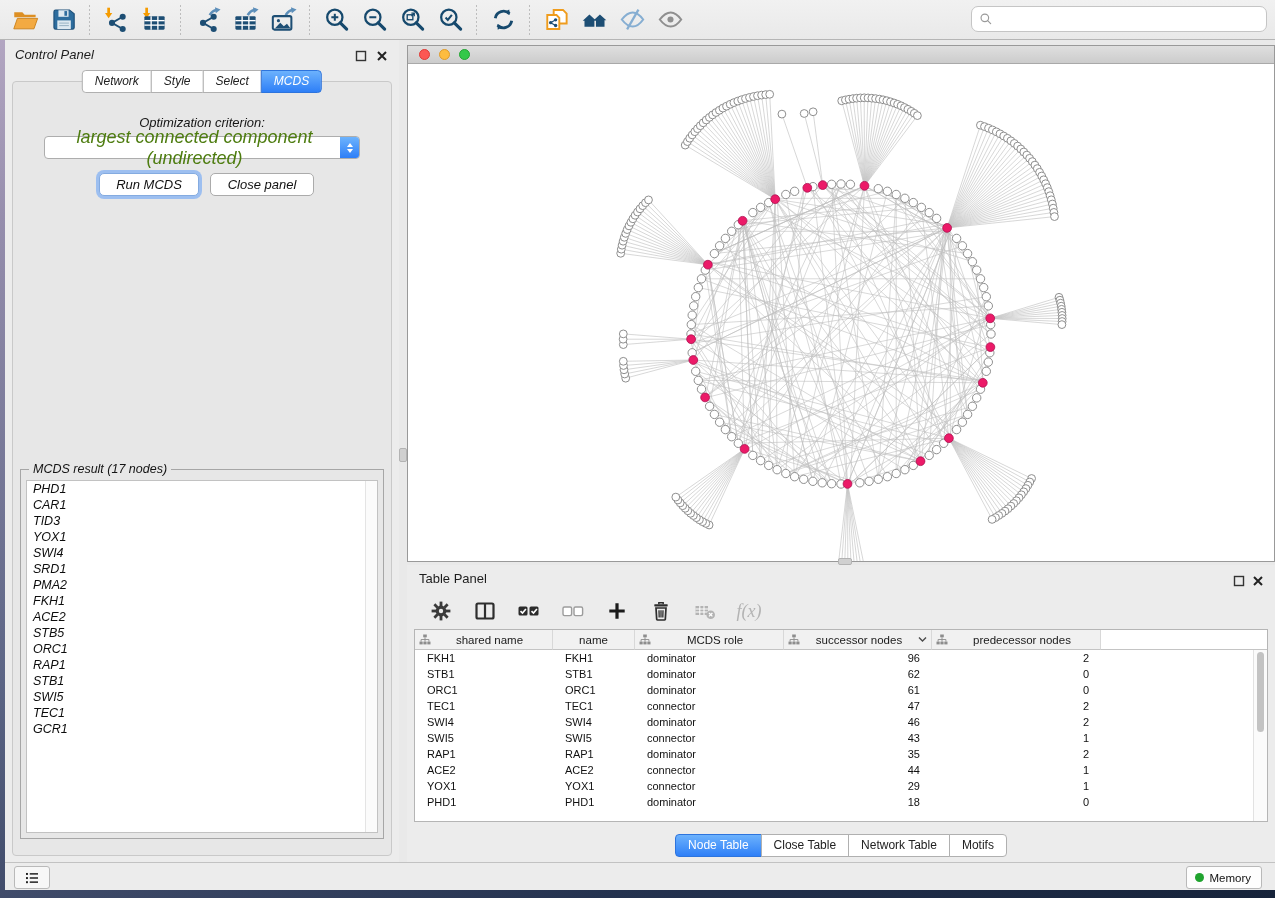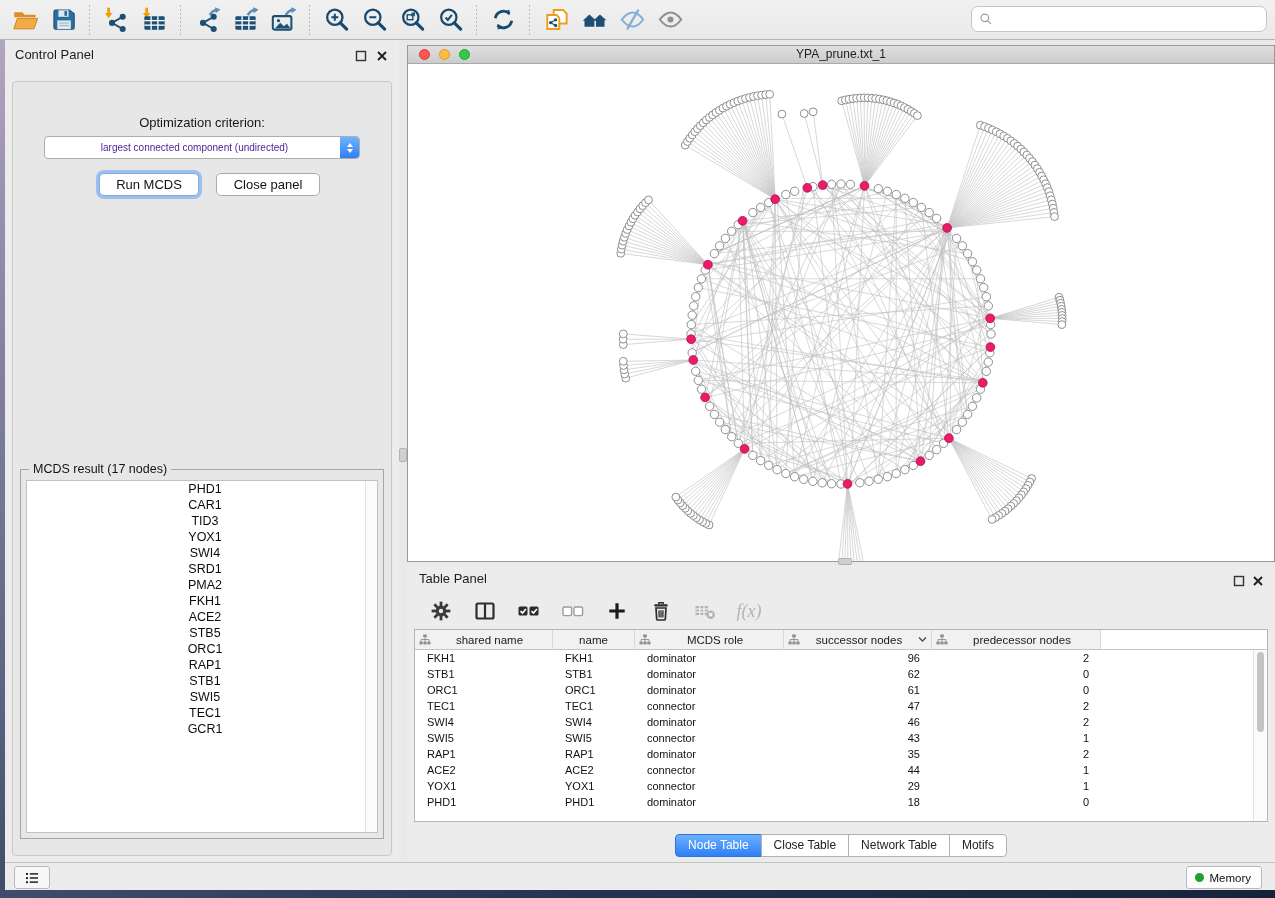--- a/index.html
+++ b/index.html
@@ -13,44 +13,44 @@
   .tb-btn{width:38px;height:34px;display:flex;align-items:center;justify-content:center;border-radius:4px;}
   .tb-btn svg{width:27px;height:27px;}
   .tb-sep{width:1px;height:30px;margin:0 7px;background-image:linear-gradient(#bdbdbd 60%,transparent 0);background-size:1px 4px;}
   .search-box{position:absolute;right:8px;top:6px;width:296px;height:26px;background:#fff;border:1px solid #c5c5c5;
               border-radius:7px;display:flex;align-items:center;padding-left:7px;box-sizing:border-box;}
   .search-box svg{width:14px;height:14px;}
   .search-box input{border:none;outline:none;flex:1;font-size:12px;background:transparent;margin-left:5px;font-family:"Liberation Sans",sans-serif;}
   
   .workspace{position:absolute;left:5px;top:40px;width:1270px;height:822px;background:#e9e9e9;}
   
-  .control-panel{position:absolute;left:0;top:0;width:394px;height:822px;background:#ececec;}
+  .control-panel{position:absolute;left:0;top:0;width:394px;height:822px;background:#ececec;font-style:italic;}
   .panel-title{position:absolute;top:7px;left:10px;font-size:13px;color:#1d1d1d;}
   .win-btn{position:absolute;top:8px;width:12px;height:12px;cursor:default;}
   .win-btn svg{width:12px;height:12px;}
   .cp-float{right:32px;} .cp-close{right:11px;}
   .cp-tabs{position:absolute;top:30px;left:50%;transform:translateX(-50%);display:flex;z-index:2;}
   .tab{padding:2px 12px;font-size:12px;color:#222;background:#fff;border:1px solid #b0b0b0;margin-left:-1px;height:17px;line-height:17px;}
   .tab:first-child{border-radius:4px 0 0 4px;margin-left:0;}
   .tab:last-child{border-radius:0 4px 4px 0;}
   .tab.active{background:linear-gradient(#6cb2fd,#2e7ff7);color:#fff;border-color:#2d74dd;}
   .cp-frame{position:absolute;left:7px;top:41px;width:378px;height:773px;background:#e7e7e7;border:1px solid #c9c9c9;border-radius:4px;}
   .opt-label{position:absolute;top:33px;left:0;right:0;text-align:center;font-size:13px;color:#161616;}
   .dropdown{position:absolute;left:31px;top:54px;width:316px;height:23px;background:#fff;border:1px solid #adadad;
-            border-radius:4px;display:flex;align-items:center;font-size:10px;color:#4c1d95;box-sizing:border-box;}
+            border-radius:4px;display:flex;align-items:center;font-size:18px;color:#4d7c0f;box-sizing:border-box;}
   .dropdown .val{flex:1;text-align:center;padding-left:4px;}
   .stepper{width:19px;height:21px;border-radius:0 3px 3px 0;background:linear-gradient(#6db3fd,#2e7ff7);
            display:flex;flex-direction:column;align-items:center;justify-content:center;gap:2px;}
   .stepper i{width:0;height:0;border-left:3.5px solid transparent;border-right:3.5px solid transparent;}
   .stepper .up{border-bottom:4px solid #fff;} .stepper .dn{border-top:4px solid #fff;}
   .btn{position:absolute;height:23px;background:#fff;border:1px solid #ababab;border-radius:5px;font-size:13px;color:#111;
        display:flex;align-items:center;justify-content:center;box-sizing:border-box;}
   .btn-run{left:86px;top:91px;width:100px;box-shadow:0 0 0 3px rgba(96,158,248,.55);border-color:#84abe0;}
-  .btn-closep{left:203px;top:91px;width:104px;}
-  .groupbox{position:absolute;left:7px;top:387px;width:362px;height:368px;border:1px solid #a6a6a6;background:#e7e7e7;text-align:center;}
+  .btn-closep{left:197px;top:91px;width:104px;}
+  .groupbox{position:absolute;left:7px;top:387px;width:362px;height:368px;border:1px solid #a6a6a6;background:#e7e7e7;}
   .groupbox .legend{position:absolute;top:-8px;left:8px;background:#e7e7e7;padding:0 4px;font-size:12.5px;color:#141414;}
   .result-list{position:absolute;left:5px;right:5px;top:10px;bottom:5px;background:#fff;border:1px solid #c2c2c2;overflow:hidden;}
   .list-scroll{position:absolute;right:0;top:0;bottom:0;width:11px;background:#fbfbfb;border-left:1px solid #e4e4e4;}
   .list-item{height:16px;line-height:16px;font-size:12.5px;color:#0d0d0d;padding-left:6px;}
   
   .v-splitter{position:absolute;left:394px;top:0;width:8px;height:822px;background:#e9e9e9;}
   .v-splitter .grip{position:absolute;left:0;top:408px;width:8px;height:14px;background:#d0d0d0;border:1px solid #b3b3b3;border-radius:2px;box-sizing:border-box;}
   .h-grip{position:absolute;left:431px;top:518px;width:14px;height:7px;background:#d0d0d0;border:1px solid #b3b3b3;border-radius:2px;box-sizing:border-box;z-index:3;}
   
   .right-region{position:absolute;left:402px;top:0;width:868px;height:822px;}
@@ -278,20 +278,26 @@
       <span class="win-btn cp-float">
         <svg viewBox="0 0 12 12">
             <rect x="1.5" y="1.5" width="9" height="9" fill="none" stroke="#333" stroke-width="1.4"></rect>
           </svg>
       </span>
       <span class="win-btn cp-close">
         <svg viewBox="0 0 12 12">
             <path d="M2 2l8 8M10 2l-8 8" stroke="#222" stroke-width="2"></path>
           </svg>
       </span>
+      <div class="cp-tabs" id="cp-tabs">
+          <div class="tab">Network</div>
+          <div class="tab">Style</div>
+          <div class="tab">Select</div>
+          <div class="tab active">MCDS</div>
+        </div>
       <div class="cp-frame">
         <div class="opt-label">Optimization criterion:</div>
         <div class="dropdown">
           <span class="val">largest connected component (undirected)</span>
           <span class="stepper">
               <i class="up"></i>
               <i class="dn"></i>
             </span>
         </div>
         <div class="btn btn-run">Run MCDS</div>
@@ -324,21 +330,20 @@
     <div class="v-splitter">
         <div class="grip"></div>
       </div>
 
     <div class="right-region">
       <div class="net-window">
         <div class="net-titlebar">
           <span class="light red"></span>
           <span class="light yellow"></span>
           <span class="light green"></span>
-          <span class="net-title">YPA_prune.txt_1</span>
         </div>
         <div class="net-canvas" id="net-canvas"><svg width="866" height="497" viewBox="0 0 866 497">
               <g stroke="#a9a9a9" stroke-width="0.6" opacity="0.75">
                 <line x1="334.6" y1="156.8" x2="423.6" y2="419.7"></line>
                 <line x1="334.6" y1="156.8" x2="414.2" y2="418.8"></line>
                 <line x1="334.6" y1="156.8" x2="344.8" y2="391.4"></line>
                 <line x1="334.6" y1="156.8" x2="352.6" y2="396.6"></line>
                 <line x1="334.6" y1="156.8" x2="404.9" y2="417.3"></line>
                 <line x1="334.6" y1="156.8" x2="505.3" y2="138.6"></line>
                 <line x1="334.6" y1="156.8" x2="404.9" y2="417.3"></line>

